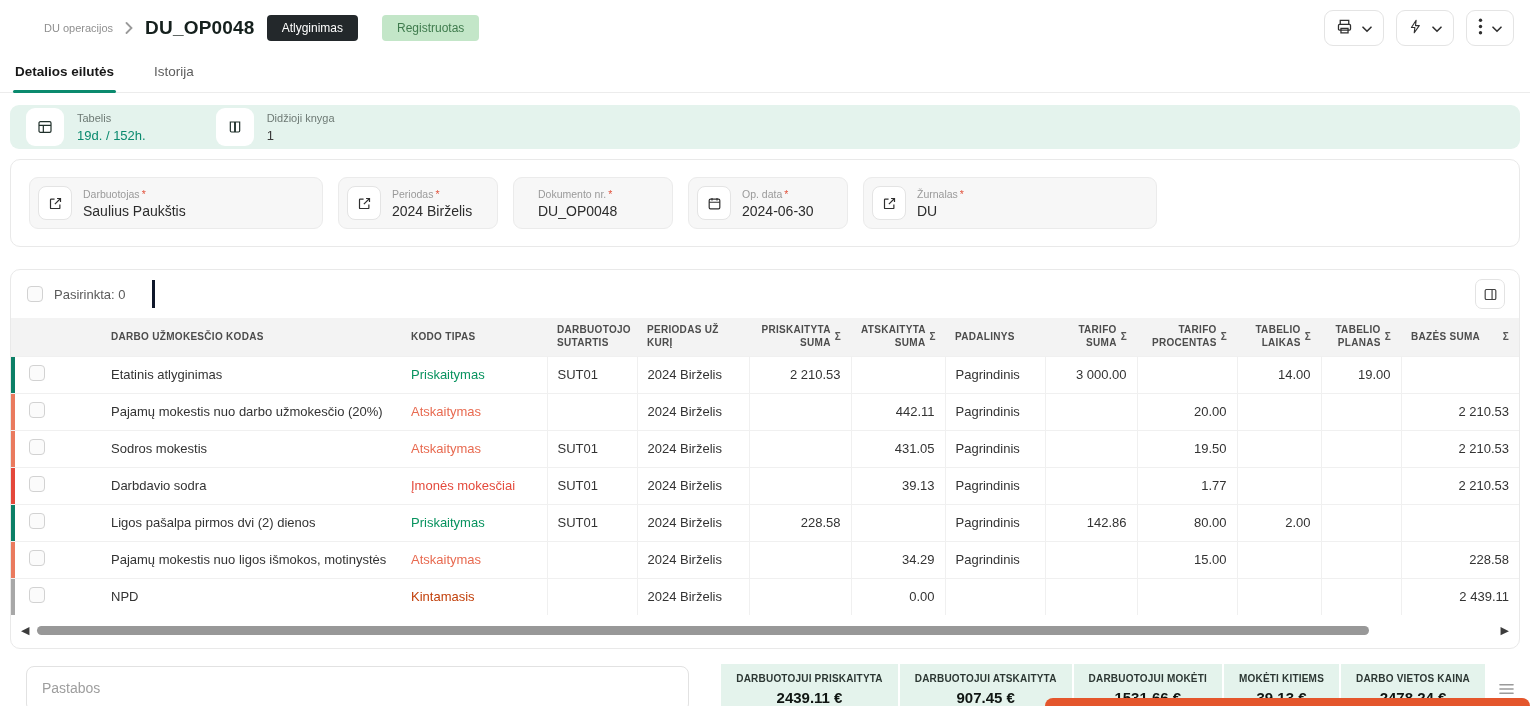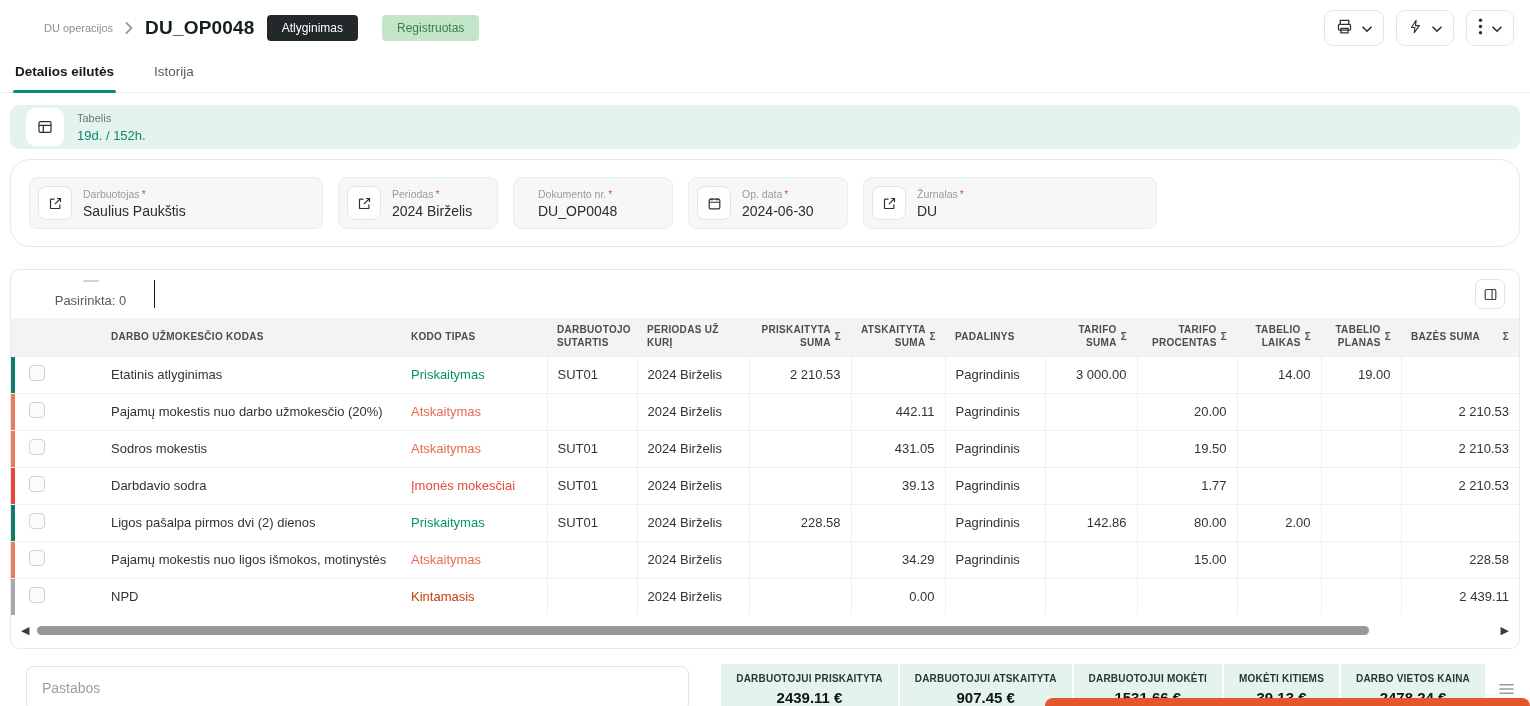--- a/index.html
+++ b/index.html
@@ -31,37 +31,37 @@
   .banner { margin:12px 10px 0; background:#e4f3ed; border-radius:9px; height:44px;
             display:flex; align-items:center; gap:70px; padding:0 16px; }
   .banner-item { display:flex; align-items:center; gap:13px; }
   .banner-icon { width:38px; height:38px; background:#fff; border-radius:9px;
                  display:flex; align-items:center; justify-content:center; }
   .banner-label { font-size:11px; color:#6e7a75; margin-bottom:4px; }
   .banner-value { font-size:13px; color:#3a3a3a; }
   .banner-value.hl { color:#0a8a6e; }
 
   
-  .form-card { margin:10px 10px 0; border:1px solid #e9e9e9; border-radius:20px;
+  .form-card { margin:10px 10px 0; border:1px solid #e9e9e9; border-radius:10px;
                padding:17px 18px; display:flex; gap:15px; }
   .field { display:flex; align-items:center; gap:11px; background:#f7f7f7; border:1px solid #ebebeb;
            border-radius:9px; padding:6px 12px 6px 8px; height:52px; cursor:pointer; }
   .field.no-icon { padding-left:24px; }
   .field.w-lg { width:294px; } .field.w-md { width:160px; }
   .field-icon { width:34px; height:34px; min-width:34px; background:#fff; border:1px solid #e4e4e4;
                 border-radius:8px; display:flex; align-items:center; justify-content:center; }
   .field-label { font-size:10.5px; color:#9a9a9a; }
   .field-label .req { color:#e2553f; margin-left:2px; }
   .field-value { font-size:14px; color:#2c2c2c; margin-top:3px; white-space:nowrap; }
 
   
   .table-card { margin:22px 10px 0; border:1px solid #e9e9e9; border-radius:10px; overflow:hidden; }
   .table-toolbar { display:flex; align-items:center; justify-content:space-between; padding:9px 14px 9px 16px; }
   .select-info { display:flex; align-items:center; gap:11px; font-size:13px; color:#5a5a5a;
-                 width:128px; height:28px; border-right:1px solid #0f172a;flex-direction:column; }
+                 width:128px; height:28px; border-right:3px solid #0f172a; }
   .checkbox { display:inline-block; width:16px; height:16px; border:1.5px solid #d2d2d2;
               border-radius:4px; background:#fbfbfb; cursor:pointer; }
   .columns-btn { width:30px; height:30px; border:1px solid #e3e3e3; border-radius:7px; background:#fff;
                  display:flex; align-items:center; justify-content:center; cursor:pointer; }
 
   table { width:100%; border-collapse:collapse; table-layout:fixed; }
   thead th { background:#f3f3f3; height:38px; font-size:10px; font-weight:700; color:#4c4c4c;
              letter-spacing:.3px; padding:0 10px; text-align:left; vertical-align:middle; }
   .th-inner { display:flex; align-items:center; }
   .th-label { line-height:1.25; }
@@ -171,20 +171,31 @@
         <svg width="16" height="16" viewBox="0 0 24 24" fill="none" stroke="#20302b" stroke-width="1.8">
             <rect x="3" y="4" width="18" height="16" rx="2"></rect>
             <path d="M3 9.5h18M9.5 9.5V20"></path>
           </svg>
       </span>
       <div>
         <div class="banner-label">Tabelis</div>
         <div class="banner-value hl">19d. / 152h.</div>
       </div>
     </div>
+    <div class="banner-item">
+      <span class="banner-icon">
+        <svg width="16" height="16" viewBox="0 0 24 24" fill="none" stroke="#20302b" stroke-width="1.8">
+            <path d="M5 4.5h6.5v15H6.8A1.8 1.8 0 015 17.7V4.5zM19 4.5h-6.5v15h4.7a1.8 1.8 0 001.8-1.8V4.5z"></path>
+          </svg>
+      </span>
+      <div>
+        <div class="banner-label">Didžioji knyga</div>
+        <div class="banner-value">1</div>
+      </div>
+    </div>
   </section>
 
   <section class="form-card">
     <div class="field w-lg">
       <span class="field-icon">
         <svg width="15" height="15" viewBox="0 0 24 24" fill="none" stroke="#2f2f2f" stroke-width="1.9">
             <path d="M14.5 4H20v5.5M20 4l-9 9M19 13.5V19a1 1 0 01-1 1H5a1 1 0 01-1-1V6a1 1 0 011-1h5.5"></path>
           </svg>
       </span>
       <div>

